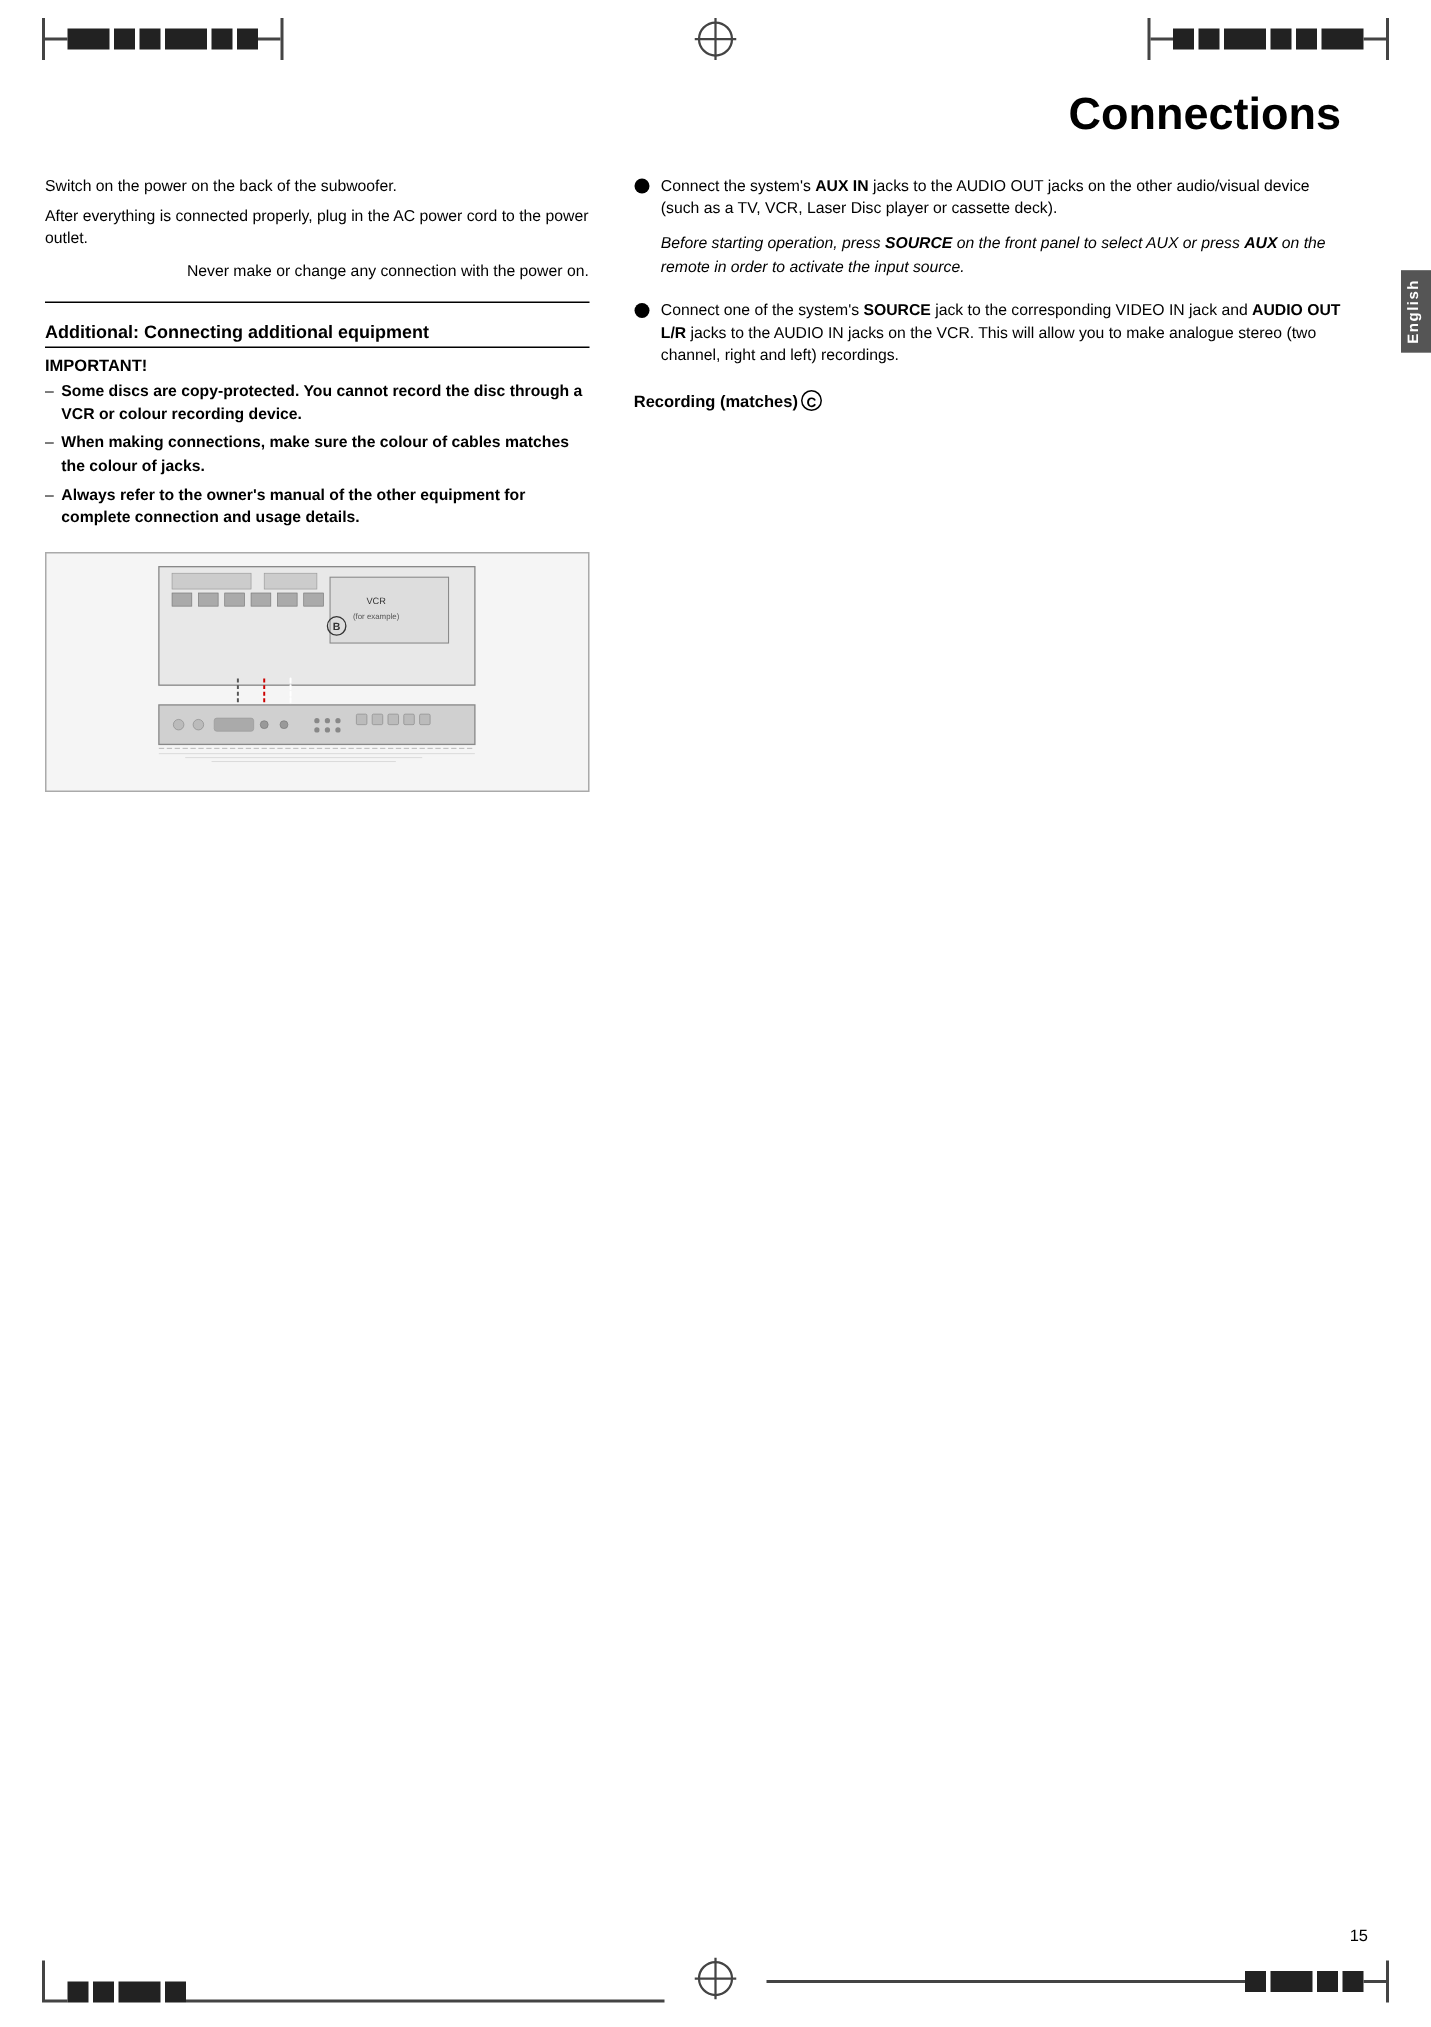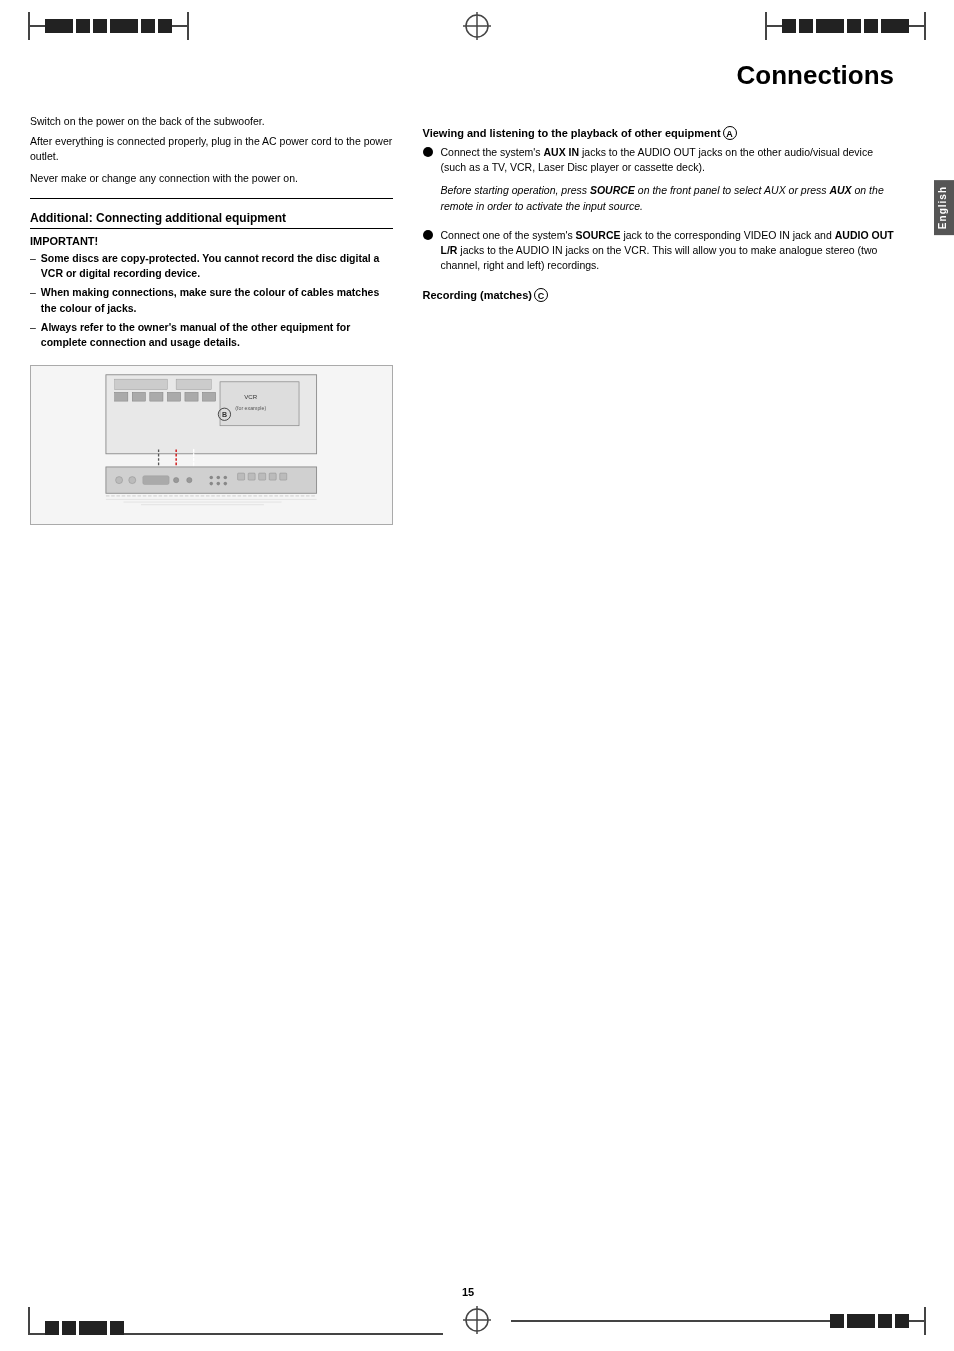--- a/index.html
+++ b/index.html
@@ -25,21 +25,21 @@
     }
 
     
     .page-content {
       padding: 8px 30px 20px 30px;
     }
 
     
     .page-title {
       text-align: right;
-      font-size: 26px;
+      font-size: 30px;
       font-weight: bold;
       margin-bottom: 15px;
       padding-right: 60px;
       padding-top: 5px;
     }
 
     
     .english-tab {
       position: absolute;
       right: 0;
@@ -221,31 +221,31 @@
 <div class="page-title">Connections</div>
 
 <div class="page-content">
   <div class="columns">
 
     <div class="col-left">
 
 
       <p class="body-text">Switch on the power on the back of the subwoofer.</p>
       <p class="body-text">After everything is connected properly, plug in the AC power cord to the power outlet.</p>
-      <p class="body-text" style="margin-top:6px;">Never make or change any connection with the power on.</p>
+      <p class="body-text" style="margin-top:6px;text-align:right;">Never make or change any connection with the power on.</p>
 
       <hr class="section-divider">
 
       <div class="section-title">Additional: Connecting additional equipment</div>
 
       <div class="important-label">IMPORTANT!</div>
 
       <div class="dash-item">
         <span class="dash">–</span>
-        <span><strong>Some discs are copy-protected. You cannot record the disc digital a VCR or digital recording device.</strong></span>
+        <span><strong>Some discs are copy-protected. You cannot record the disc through a VCR or colour recording device.</strong></span>
       </div>
       <div class="dash-item">
         <span class="dash">–</span>
         <span><strong>When making connections, make sure the colour of cables matches the colour of jacks.</strong></span>
       </div>
       <div class="dash-item">
         <span class="dash">–</span>
         <span><strong>Always refer to the owner's manual of the other equipment for complete connection and usage details.</strong></span>
       </div>
 
@@ -300,23 +300,20 @@
           <line x1="20" y1="152" x2="260" y2="152" stroke="#ccc" stroke-width="0.5"></line>
           <line x1="40" y1="155" x2="220" y2="155" stroke="#ccc" stroke-width="0.5"></line>
           <line x1="60" y1="158" x2="200" y2="158" stroke="#ccc" stroke-width="0.5"></line>
         </svg>
       </div>
     </div>
 
     <div class="col-right">
 
       <div class="right-col-section">
-        <div class="section-subtitle">
-          <span>Viewing and listening to the playback of other equipment</span><span class="circled">A</span>
-        </div>
         <div class="bullet-item">
           <div class="bullet-circle"></div>
           <div class="bullet-text">Connect the system's <strong>AUX IN</strong> jacks to the AUDIO OUT jacks on the other audio/visual device (such as a TV, VCR, Laser Disc player or cassette deck).</div>
         </div>
         <p class="body-text" style="padding-left:18px;font-style:italic;">Before starting operation, press <strong>SOURCE</strong> on the front panel to select AUX or press <strong>AUX</strong> on the remote in order to activate the input source.</p>
       </div>
 
       <div class="right-col-section">
         <div class="bullet-item">
           <div class="bullet-circle"></div>
@@ -329,21 +326,21 @@
           <span>Recording (matches)</span><span class="circled">C</span>
         </div>
       </div>
 
     </div>
   </div>
 </div>
 
 <div style="position: absolute; bottom: 15px; left: 0; right: 0;">
 
-  <div style="text-align: center; padding-right: 18px; margin-bottom: 8px; font-size: 11px; font-weight: bold;">15</div>
+  <div style="text-align: right; padding-right: 42px; margin-bottom: 8px; font-size: 11px; font-weight: normal;">15</div>
 
   <div style="display:flex; align-items:center; padding: 0 28px; gap:0;">
 
     <div style="display:flex; align-items:flex-end; gap:0; flex:1;">
       <div style="width:2px; height:28px; background:#444;"></div>
       <div style="height:2px; width:15px; background:#444;"></div>
       <div style="display:flex; gap:3px; align-items:center;">
         <div style="width:14px; height:14px; background:#222;"></div>
         <div style="width:14px; height:14px; background:#222;"></div>
         <div style="width:28px; height:14px; background:#222;"></div>

